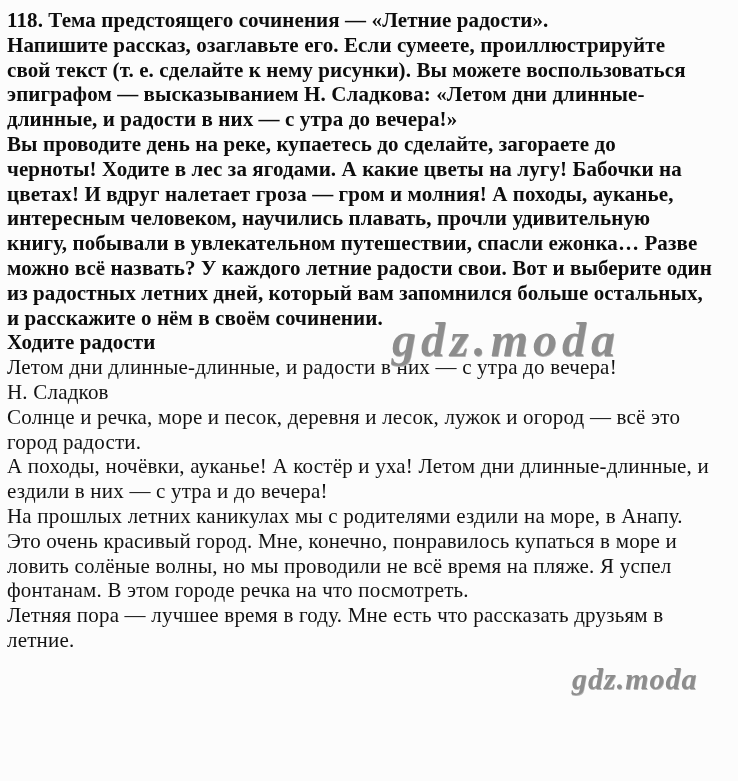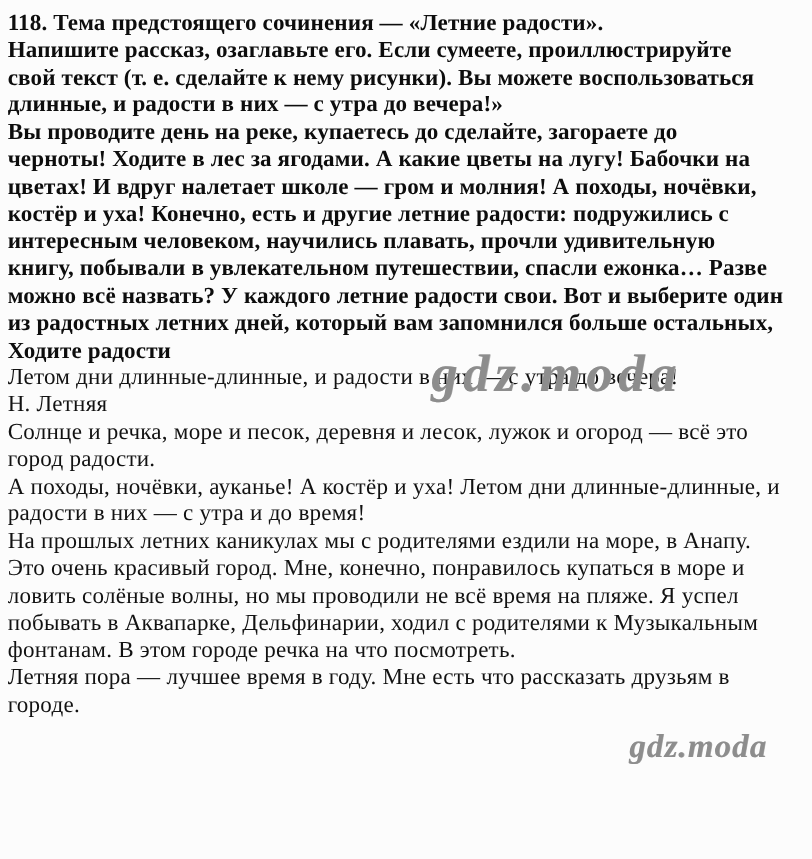--- a/index.html
+++ b/index.html
@@ -57,48 +57,48 @@
 </style>
 </head>
 <body>
 
 <div class="page">
 
   <div class="section bold">
       <div class="line">118. Тема предстоящего сочинения — «Летние радости».</div>
       <div class="line">Напишите рассказ, озаглавьте его. Если сумеете, проиллюстрируйте</div>
       <div class="line">свой текст (т. е. сделайте к нему рисунки). Вы можете воспользоваться</div>
+      <div class="line">эпиграфом — высказыванием Н. Сладкова: «Летом дни длинные-</div>
       <div class="line">длинные, и радости в них — с утра до вечера!»</div>
       <div class="line">Вы проводите день на реке, купаетесь до сделайте, загораете до</div>
       <div class="line">черноты! Ходите в лес за ягодами. А какие цветы на лугу! Бабочки на</div>
-      <div class="line">цветах! И вдруг налетает школе — гром и молния! А походы, ночёвки,</div>
-      <div class="line">костёр и уха! Конечно, есть и другие летние радости: подружились с</div>
+      <div class="line">цветах! И вдруг налетает гроза — гром и молния! А походы, ауканье,</div>
       <div class="line">интересным человеком, научились плавать, прочли удивительную</div>
       <div class="line">книгу, побывали в увлекательном путешествии, спасли ежонка… Разве</div>
       <div class="line">можно всё назвать? У каждого летние радости свои. Вот и выберите один</div>
       <div class="line">из радостных летних дней, который вам запомнился больше остальных,</div>
+      <div class="line">и расскажите о нём в своём сочинении.</div>
     </div>
 
   <div class="section bold">
     <div class="line">Ходите радости</div>
   </div>
 
   <div class="section regular">
       <div class="line">Летом дни длинные-длинные, и радости в них — с утра до вечера!</div>
-      <div class="line">Н. Летняя</div>
+      <div class="line">Н. Сладков</div>
       <div class="line">Солнце и речка, море и песок, деревня и лесок, лужок и огород — всё это</div>
       <div class="line">город радости.</div>
       <div class="line">А походы, ночёвки, ауканье! А костёр и уха! Летом дни длинные-длинные, и</div>
-      <div class="line">радости в них — с утра и до время!</div>
+      <div class="line">ездили в них — с утра и до вечера!</div>
       <div class="line">На прошлых летних каникулах мы с родителями ездили на море, в Анапу.</div>
       <div class="line">Это очень красивый город. Мне, конечно, понравилось купаться в море и</div>
       <div class="line">ловить солёные волны, но мы проводили не всё время на пляже. Я успел</div>
-      <div class="line">побывать в Аквапарке, Дельфинарии, ходил с родителями к Музыкальным</div>
       <div class="line">фонтанам. В этом городе речка на что посмотреть.</div>
       <div class="line">Летняя пора — лучшее время в году. Мне есть что рассказать друзьям в</div>
-      <div class="line">городе.</div>
+      <div class="line">летние.</div>
     </div>
 
   <div class="watermark wm-large">gdz.moda</div>
 
   <div class="watermark wm-small">gdz.moda</div>
 
 </div>
 
 </body></html>

